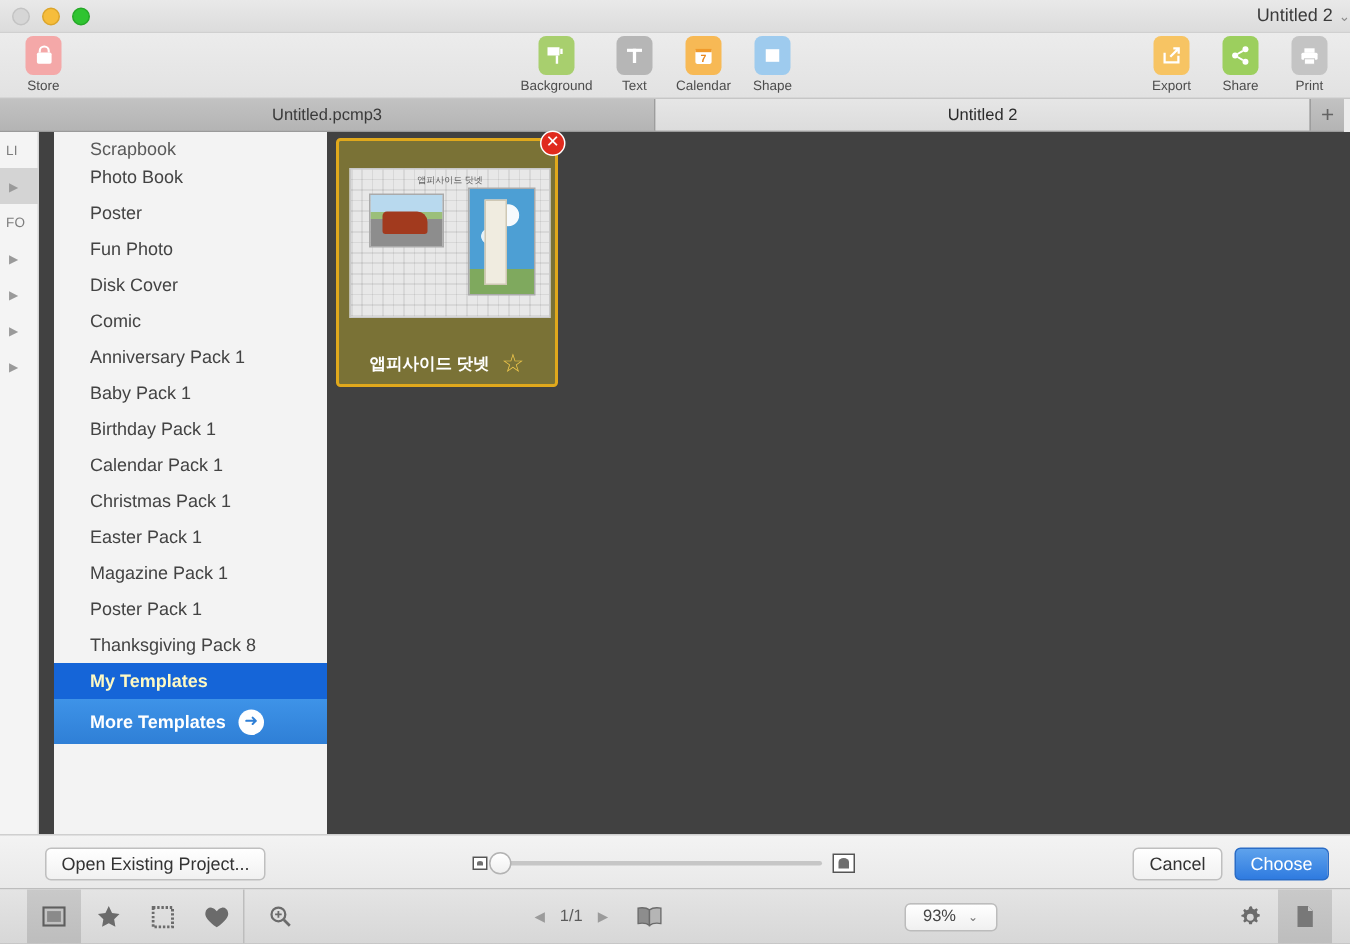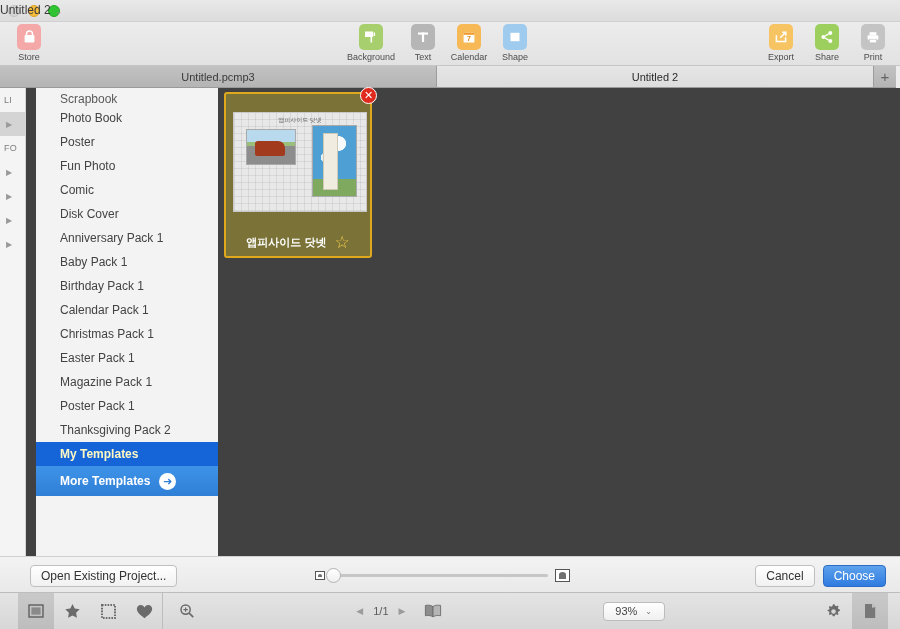--- a/index.html
+++ b/index.html
@@ -18,21 +18,21 @@
     background: linear-gradient(#e9e9e9, #dcdcdc);
     border-bottom: 1px solid #d0d0d0;
   }
   .traffic { position: absolute; left: 8px; top: 5px; display: flex; gap: 8px; }
   .tl { width: 12px; height: 12px; border-radius: 50%; }
   .tl.close  { background: #d6d6d6; border: 1px solid #c3c3c3; }
   .tl.min    { background: #f6bd3b; border: 1px solid #dba52c; }
   .tl.max    { background: #2fc431; border: 1px solid #26a828; }
   .win-title {
     position: absolute; left: 0; right: 0; top: 3px;
-    text-align: left; font-size: 12px; color: #3b3b3b;
+    text-align: right; font-size: 12px; color: #3b3b3b;
   }
   .win-title .chev { font-size: 9px; color: #8b8b8b; margin-left: 4px; }
 
   
   .toolbar {
     position: absolute; left: 0; top: 22px; width: 900px; height: 44px;
     background: linear-gradient(#ececec, #e2e2e2);
     border-bottom: 1px solid #c6c6c6;
   }
   .tbitem {
@@ -406,26 +406,26 @@
       <div class="pl-item">
         <span>Photo Book</span>
         </div>
       <div class="pl-item">
         <span>Poster</span>
         </div>
       <div class="pl-item">
         <span>Fun Photo</span>
         </div>
       <div class="pl-item">
+        <span>Disk Cover</span>
+        </div>
+      <div class="pl-item">
         <span>Comic</span>
         </div>
       <div class="pl-item">
-        <span>Disk Cover</span>
-        </div>
-      <div class="pl-item">
         <span>Anniversary Pack 1</span>
         </div>
       <div class="pl-item">
         <span>Baby Pack 1</span>
         </div>
       <div class="pl-item">
         <span>Birthday Pack 1</span>
         </div>
       <div class="pl-item">
         <span>Calendar Pack 1</span>
@@ -436,21 +436,21 @@
       <div class="pl-item">
         <span>Easter Pack 1</span>
         </div>
       <div class="pl-item">
         <span>Magazine Pack 1</span>
         </div>
       <div class="pl-item">
         <span>Poster Pack 1</span>
         </div>
       <div class="pl-item">
-        <span>Thanksgiving Pack 2</span>
+        <span>Thanksgiving Pack 8</span>
         </div>
       <div class="pl-item sel">
         <span>My Templates</span>
         </div>
       <div class="pl-item more">
         <span>More Templates</span>
         <span class="more-arrow">➜</span>
       </div>
     </div>
 

